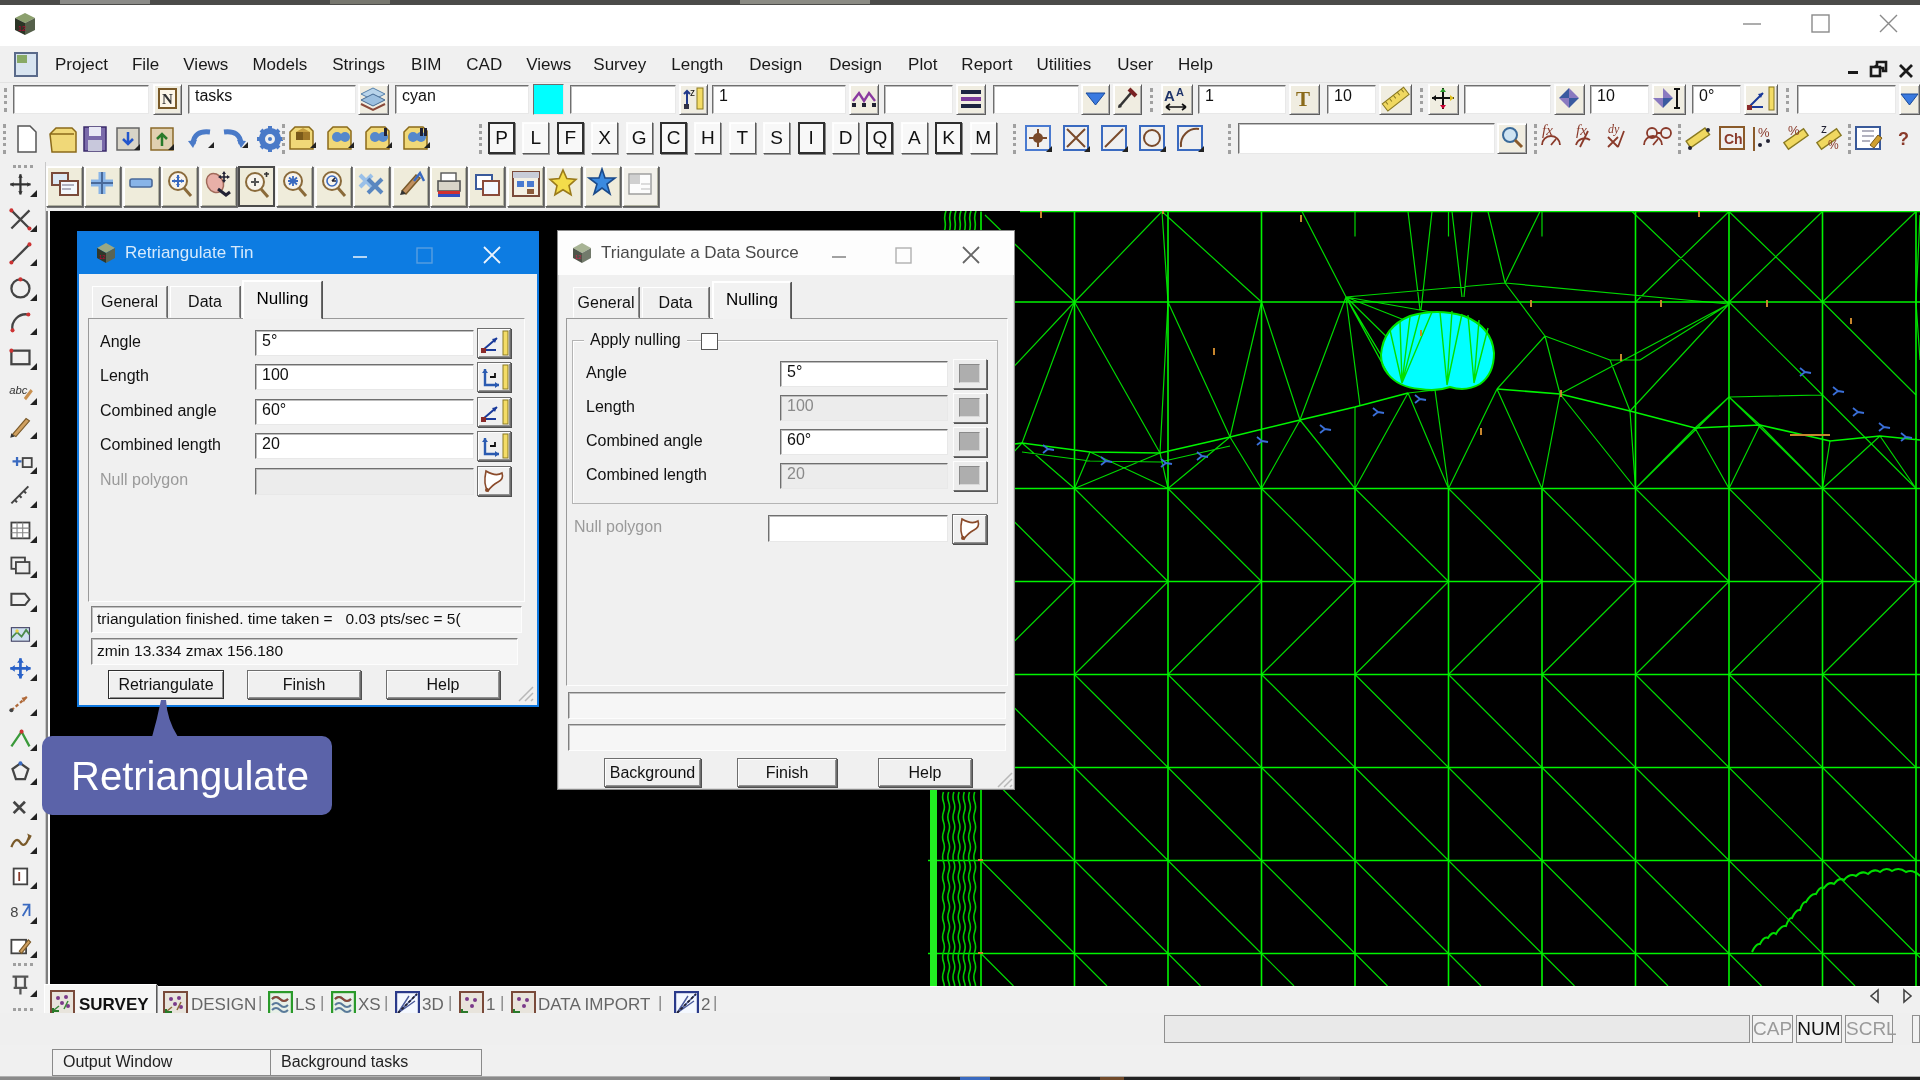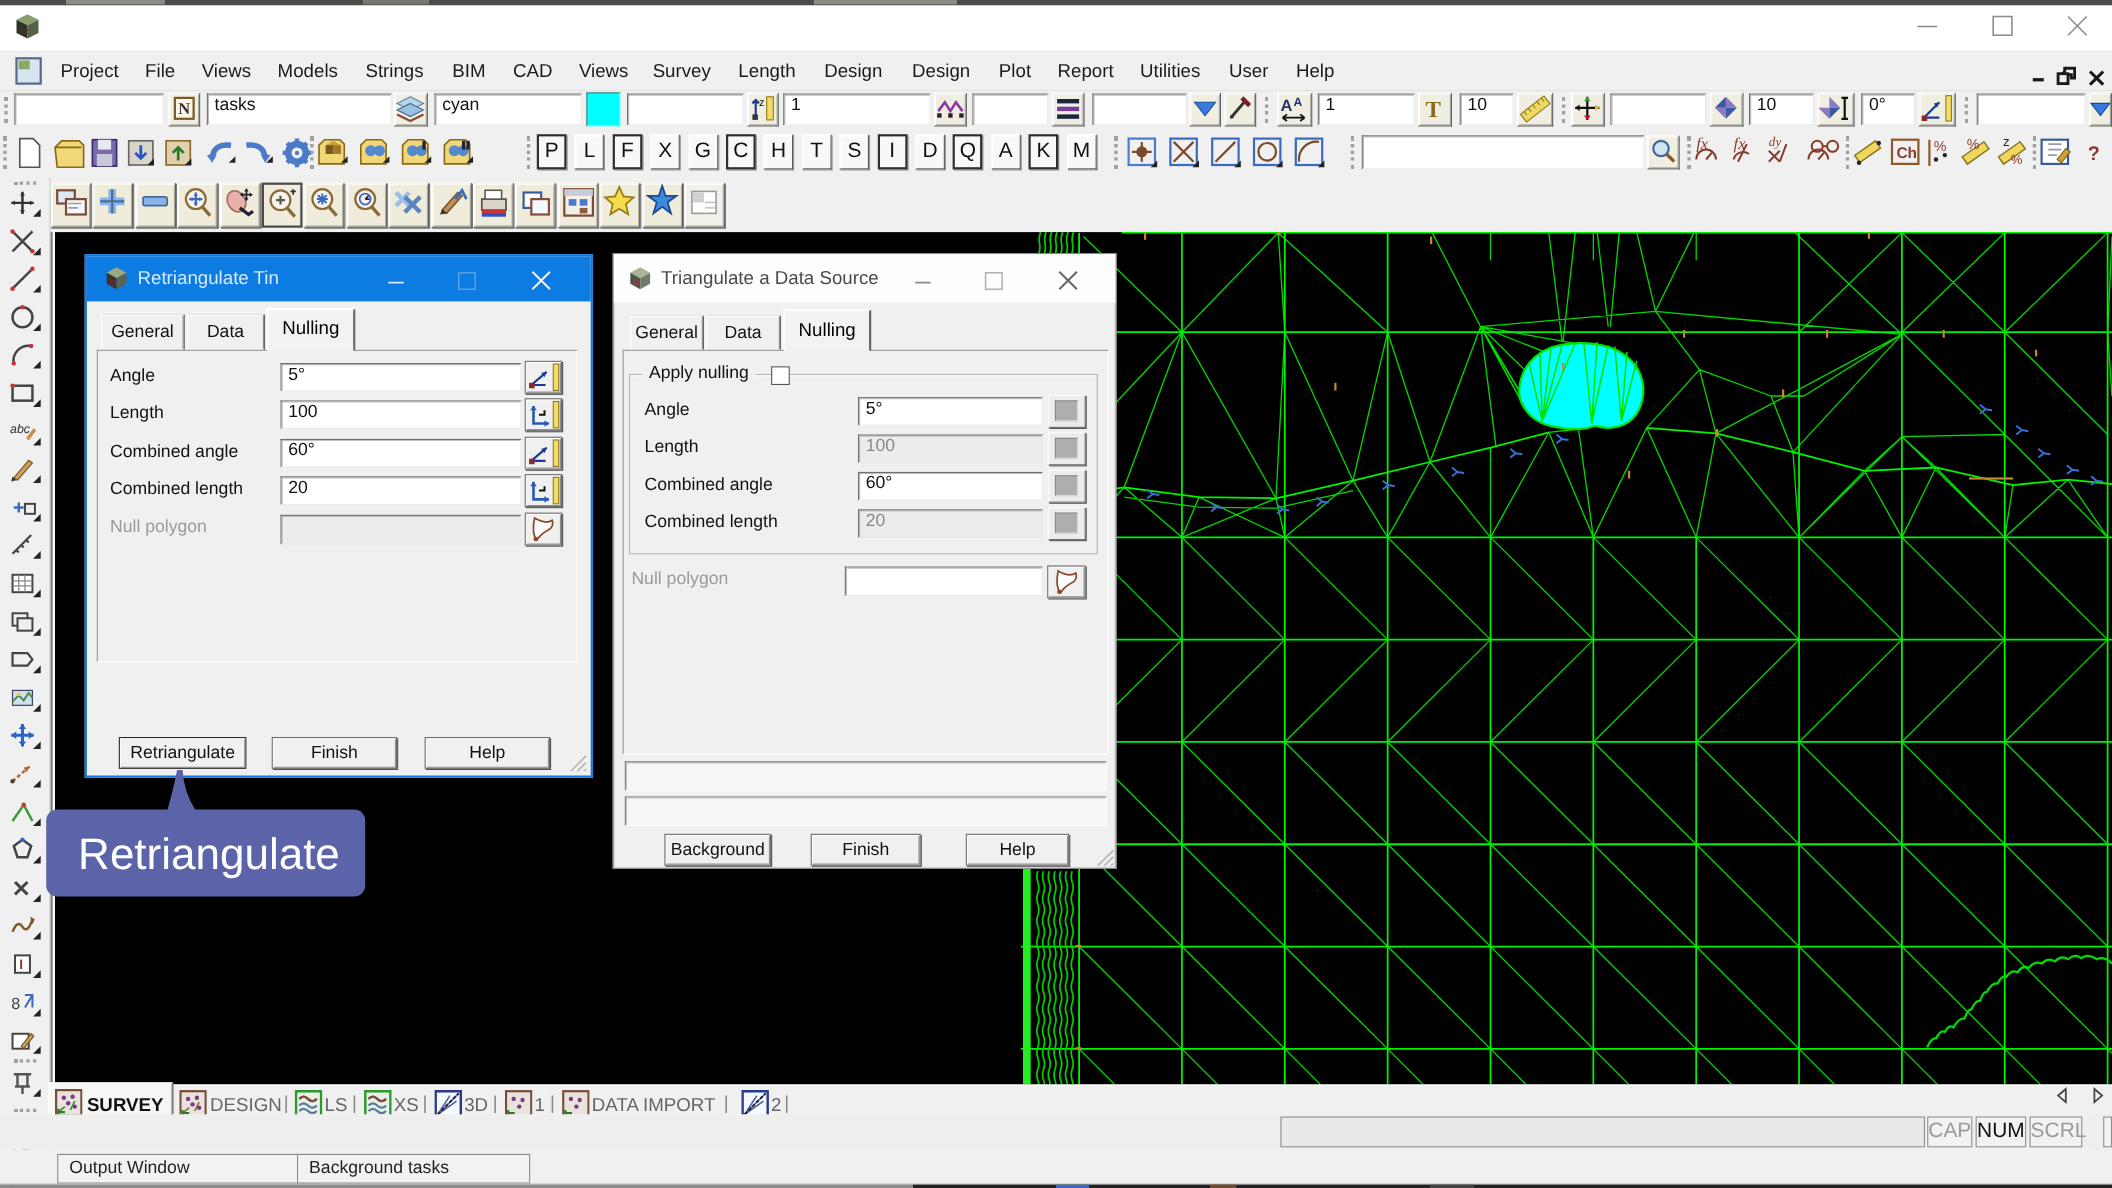--- a/index.html
+++ b/index.html
@@ -604,20 +604,22 @@
           <rect x="25" y="2" width="5" height="24" fill="#f4dc66" stroke="#8a7a22"></rect>
           <path d="M7,6 v16 h14" stroke="#2a5ab0" stroke-width="2.4" fill="none"></path>
           <path d="M7,6 l-3,4 h6z M21,22 l-4,-3 v6z" fill="#2a5ab0"></path>
           <path d="M12,14 h5 v-4" stroke="#111" stroke-width="1.8" fill="none"></path>
         </svg></div>
  <div class="dlgbtn" style="left:398px;top:233px;width:34px;height:30px"><svg width="32" height="28" viewBox="0 0 32 28">
           <path d="M8,4 q10,6 16,2 q2,6 -4,9 q-6,3 -10,9 q-5,-6 -2,-20z" fill="#fff" stroke="#8a4a2a" stroke-width="1.6"></path>
           <circle cx="9" cy="23" r="2" fill="#8a4a2a"></circle>
         </svg></div>
 
+ <div class="abs sunk" style="left:12px;top:373px;width:431px;height:27px;background:#f6f6f6;font-size:15.5px;color:#111;padding:3px 0 0 5px;white-space:nowrap;overflow:hidden">triangulation finished. time taken = &nbsp;&nbsp;0.03 pts/sec = 5(</div>
+ <div class="abs sunk" style="left:12px;top:405px;width:427px;height:27px;background:#f6f6f6;font-size:15.5px;color:#111;padding:3px 0 0 5px">zmin 13.334 zmax 156.180</div>
 
  <div class="dlgbtn" style="left:29px;top:437px;width:116px;height:29px;line-height:27px;border:1px solid #2e2e2e;box-shadow:inset 1px 1px 0 #fdfdfd,inset -1px -1px 0 #909090">Retriangulate</div>
  <div class="dlgbtn" style="left:168px;top:437px;width:114px;height:29px;line-height:27px">Finish</div>
  <div class="dlgbtn" style="left:307px;top:437px;width:114px;height:29px;line-height:27px">Help</div>
  <svg class="abs" style="left:438px;top:452px" width="18" height="18">
         <path d="M16,2 L2,16 M16,8 L8,16 M16,14 L14,16" stroke="#b8b8b8" stroke-width="1.5"></path>
       </svg>
 </div>
 
 <div class="abs" style="left:557px;top:230px;width:458px;height:560px;background:#f0f0f0;border:1px solid #8a8a8a;box-shadow:0 0 0 1px #d8d8d8 inset">

